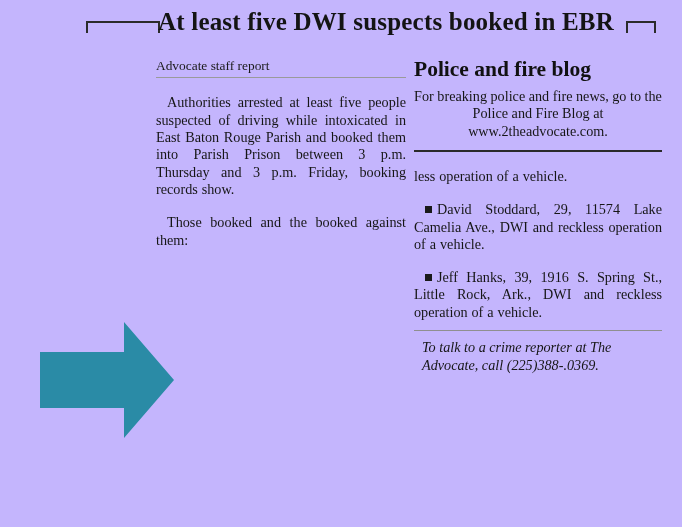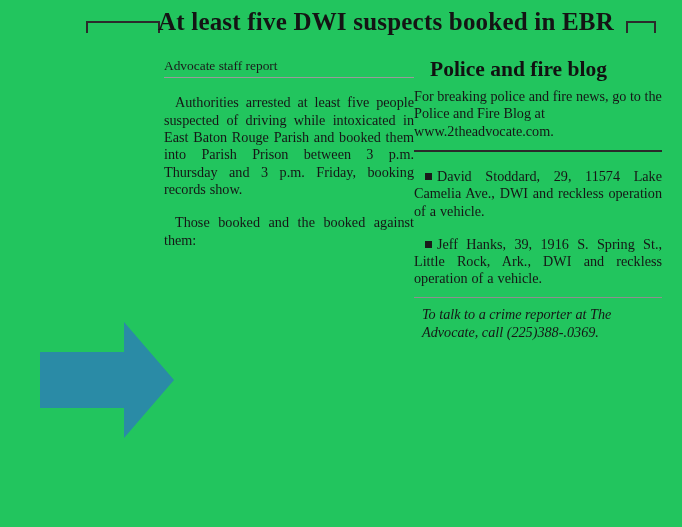--- a/index.html
+++ b/index.html
@@ -14,21 +14,21 @@
     color: #111111;
     overflow: hidden;
     position: relative;
   }
 
   .page {
     position: absolute;
     left: 0; top: 0;
     width: 682px;
     height: 527px;
-    background: #22c55e;
+    background: #c4b5fd;
   }
 
   
   .headline-row {
     position: absolute;
     left: 80px;
     top: 8px;
     width: 592px;
     height: 44px;
   }
@@ -69,21 +69,21 @@
   
   .col {
     position: absolute;
     top: 58px;
     font-size: 14.2px;
     line-height: 1.22;
     text-align: justify;
     color: #161616;
   }
   .col-left {
-    left: 164px;
+    left: 156px;
     width: 250px;
   }
   .col-right {
     left: 414px;
     width: 248px;
   }
 
   .byline {
     font-size: 13.4px;
     font-style: normal;
@@ -109,28 +109,28 @@
     height: 7px;
     background: #1a1a1a;
     margin-right: 5px;
     vertical-align: 1px;
   }
 
   .sub-head {
     font-size: 21.5px;
     font-weight: 700;
     line-height: 1.1;
-    margin: 0 0 6px 16px;
+    margin: 0 0 6px 0;
     text-align: left;
     color: #111111;
   }
   .blog-intro {
     margin: 0;
     text-indent: 0;
-    text-align: left;
+    text-align: center;
     font-size: 14.2px;
     line-height: 1.25;
   }
   .hr-heavy {
     border: 0;
     border-top: 2px solid #2a2a2a;
     margin: 9px 0 8px 0;
   }
   .hr-light {
     border: 0;
@@ -170,20 +170,21 @@
   <div class="col col-left">
     <div class="byline">Advocate staff report</div>
     <p class="body">Authorities arrested at least five people suspected of driving while intoxicated in East Baton Rouge Parish and booked them into Parish Prison between 3 p.m. Thursday and 3 p.m. Friday, booking records show.</p>
     <p class="body">Those booked and the booked against them:</p>
   </div>
 
   <div class="col col-right">
     <div class="sub-head">Police and fire blog</div>
     <p class="blog-intro">For breaking  police and fire news, go to the Police and Fire Blog at www.2theadvocate.com.</p>
     <hr class="hr-heavy">
+    <p class="body" style="text-indent:0">less operation of a vehicle.</p>
     <p class="body item"><span class="sq"></span><span>David Stoddard, 29, 11574 Lake Camelia Ave., DWI and reckless operation of a vehicle.</span></p>
     <p class="body item"><span class="sq"></span><span>Jeff Hanks, 39, 1916 S. Spring St., Little Rock, Ark., DWI and reckless operation of a vehicle.</span></p>
     <hr class="hr-light">
     <p class="tagline">To talk to a crime reporter at The Advocate, call (225)388-.0369.</p>
   </div>
 
   <svg class="arrow" viewBox="0 0 136 126">
     <polygon points="0,34 84,34 84,4 134,62 84,120 84,90 0,90" fill="#2a8ba6"></polygon>
   </svg>
 

